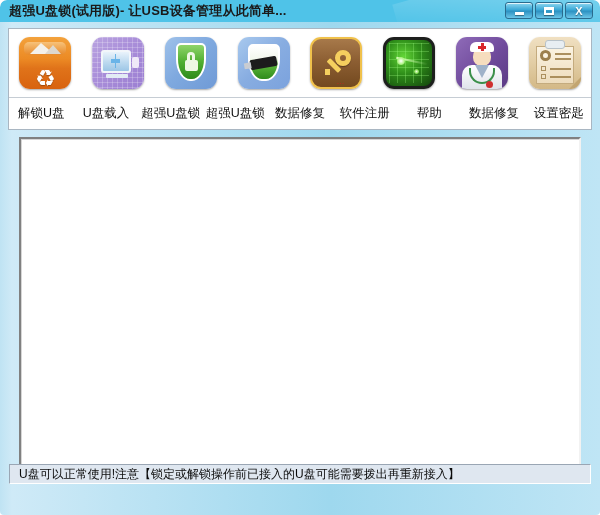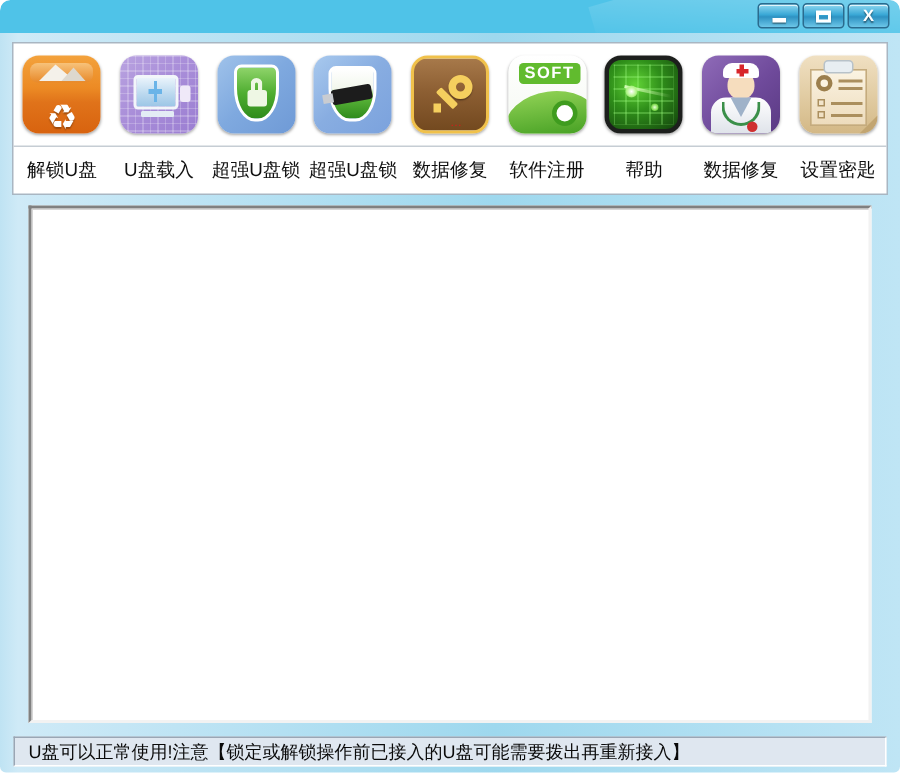--- a/index.html
+++ b/index.html
@@ -484,21 +484,21 @@
     box-sizing: border-box;
     background: #ffffff;
     border: 2px solid;
     border-color: #808080 #f2f2f2 #f2f2f2 #808080;
     box-shadow: inset 1px 1px 0 #d6d6d6;
   }
 
   
   #status-bar {
     position: absolute;
-    left: 9px; top: 491px;
+    left: 9px; top: 464px;
     width: 582px;
     height: 20px;
     box-sizing: border-box;
     background: #dfe7f0;
     border: 1px solid;
     border-color: #9aa6b4 #ffffff #ffffff #9aa6b4;
     display: flex;
     align-items: center;
   }
   #status-text {
@@ -509,20 +509,21 @@
     font-family: "Liberation Sans", "DejaVu Sans", sans-serif;
   }
 </style>
 </head>
 <body>
 
 <div id="app-window">
 
   <div id="title-bar">
     <div class="sheen"></div>
+    <div id="title-text">超强U盘锁(试用版)- 让USB设备管理从此简单...</div>
 
     <div id="window-buttons">
       <div class="win-btn">
         <span class="glyph-min"></span>
       </div>
       <div class="win-btn">
         <span class="glyph-max"></span>
       </div>
       <div class="win-btn">X</div>
     </div>
@@ -568,28 +569,20 @@
 
       <div class="tool-icon-cell">
         <div class="tool-icon ico-key">
           <div class="ring"></div>
           <div class="shaft"></div>
           <div class="tooth"></div>
           <div class="red">…</div>
         </div>
       </div>
 
-      <div class="tool-icon-cell">
-        <div class="tool-icon ico-soft">
-          <div class="wave2"></div>
-          <div class="wave"></div>
-          <div class="tag">SOFT</div>
-          <div class="gear"></div>
-        </div>
-      </div>
 
       <div class="tool-icon-cell">
         <div class="tool-icon ico-radar">
           <div class="grid"></div>
           <div class="sweep"></div>
           <div class="blip"></div>
           <div class="blip2"></div>
         </div>
       </div>
 

